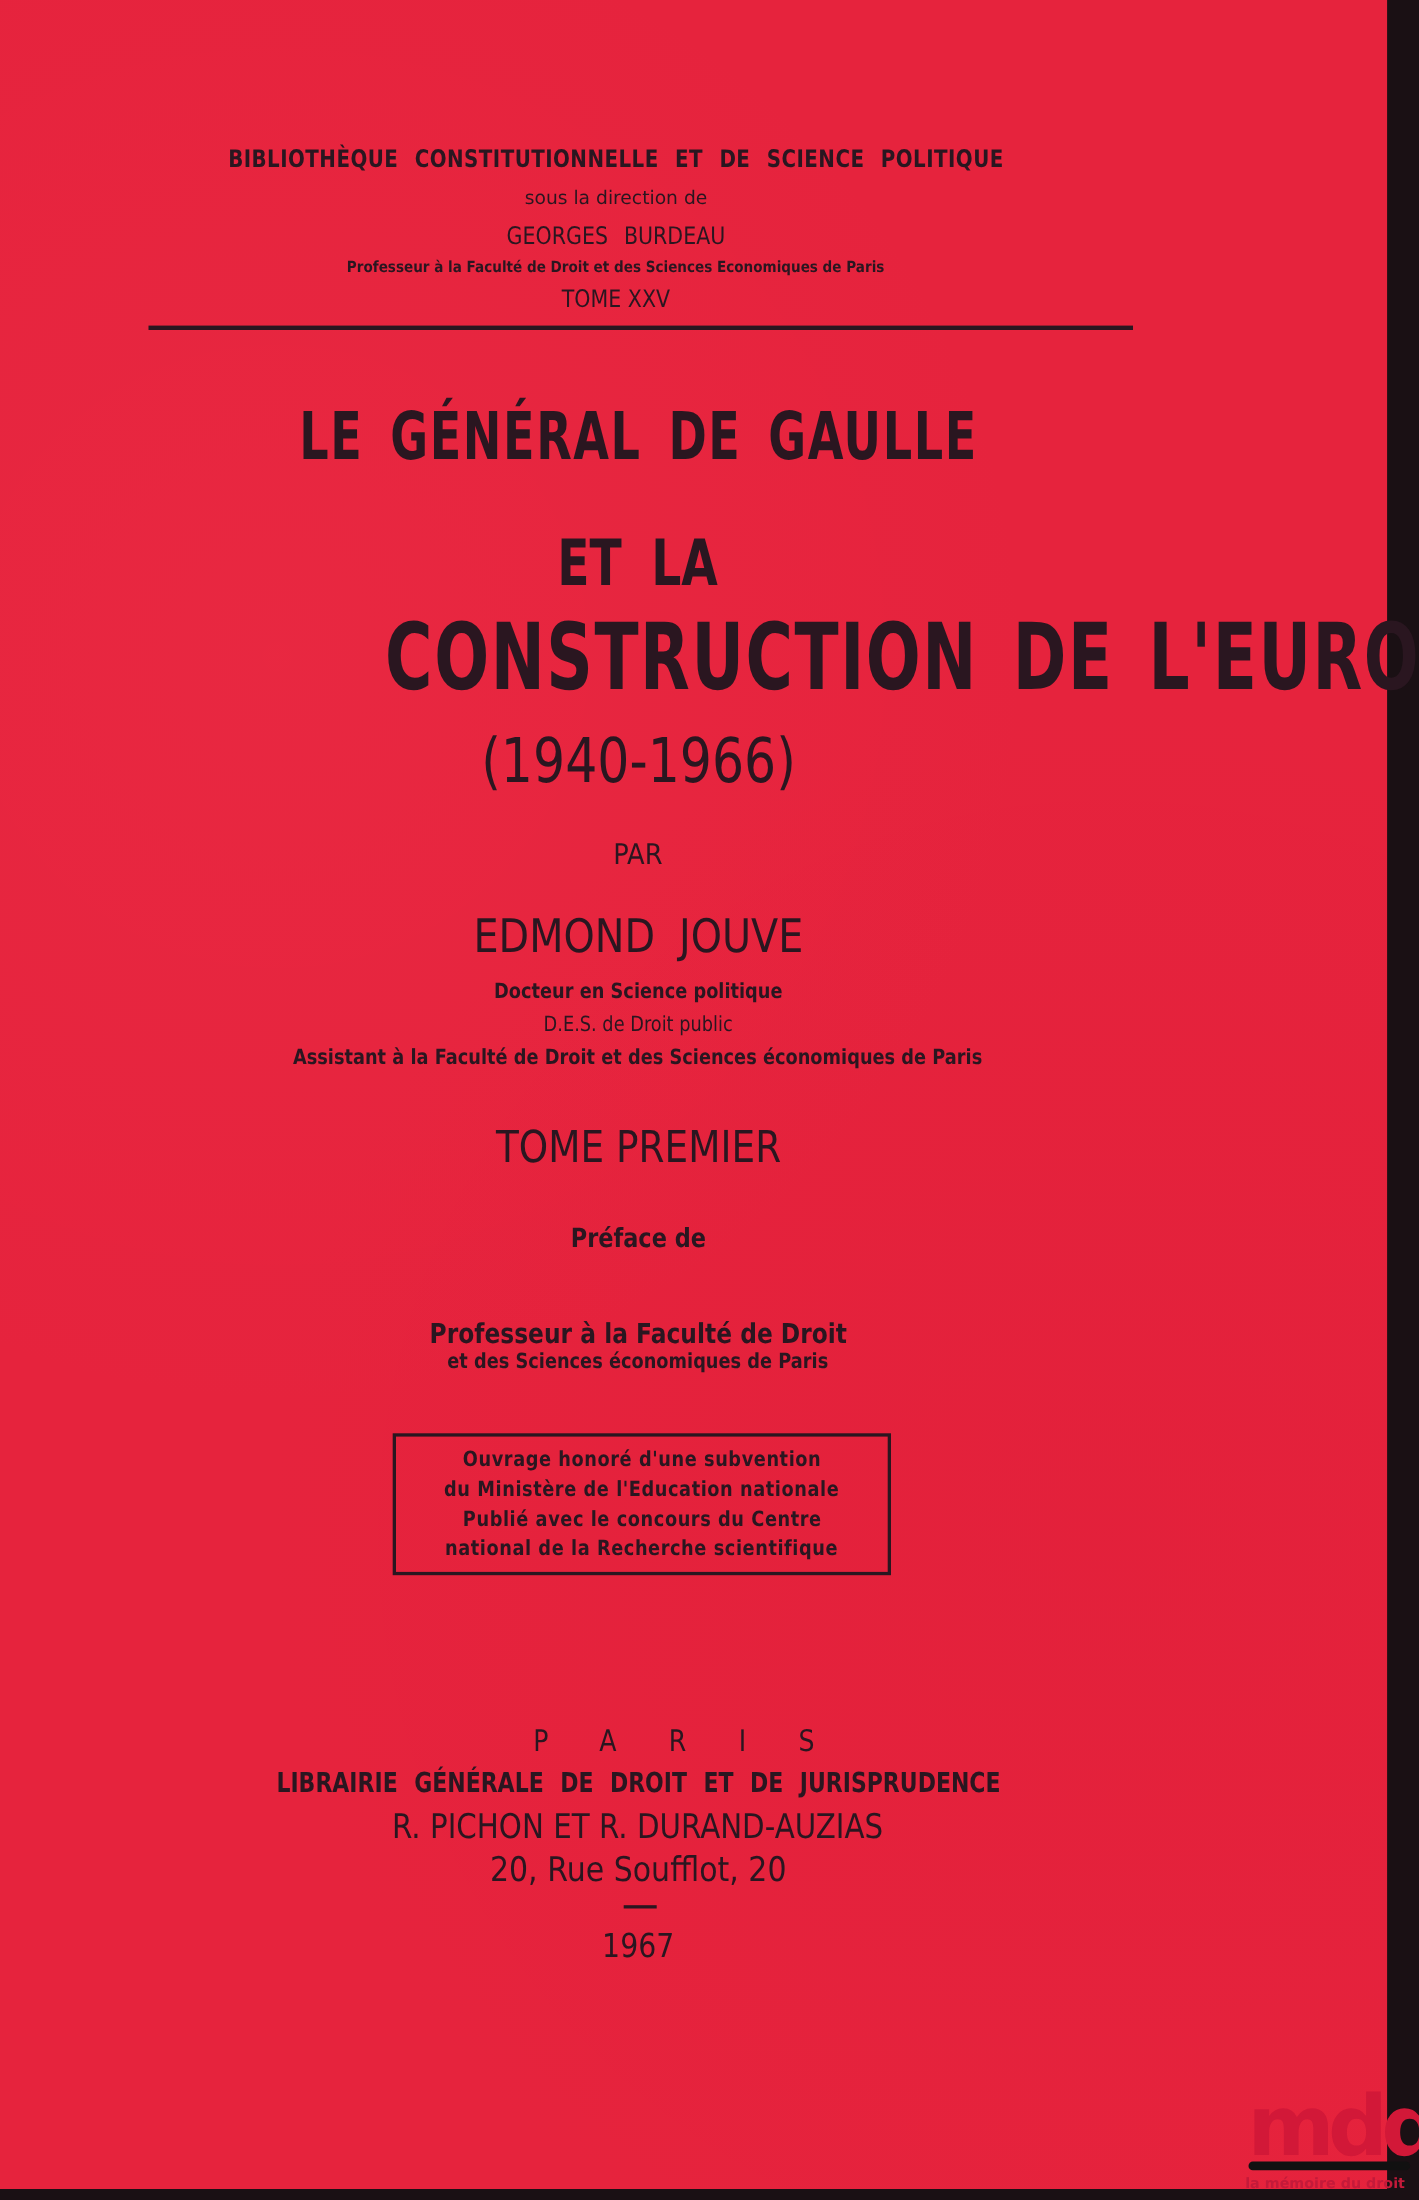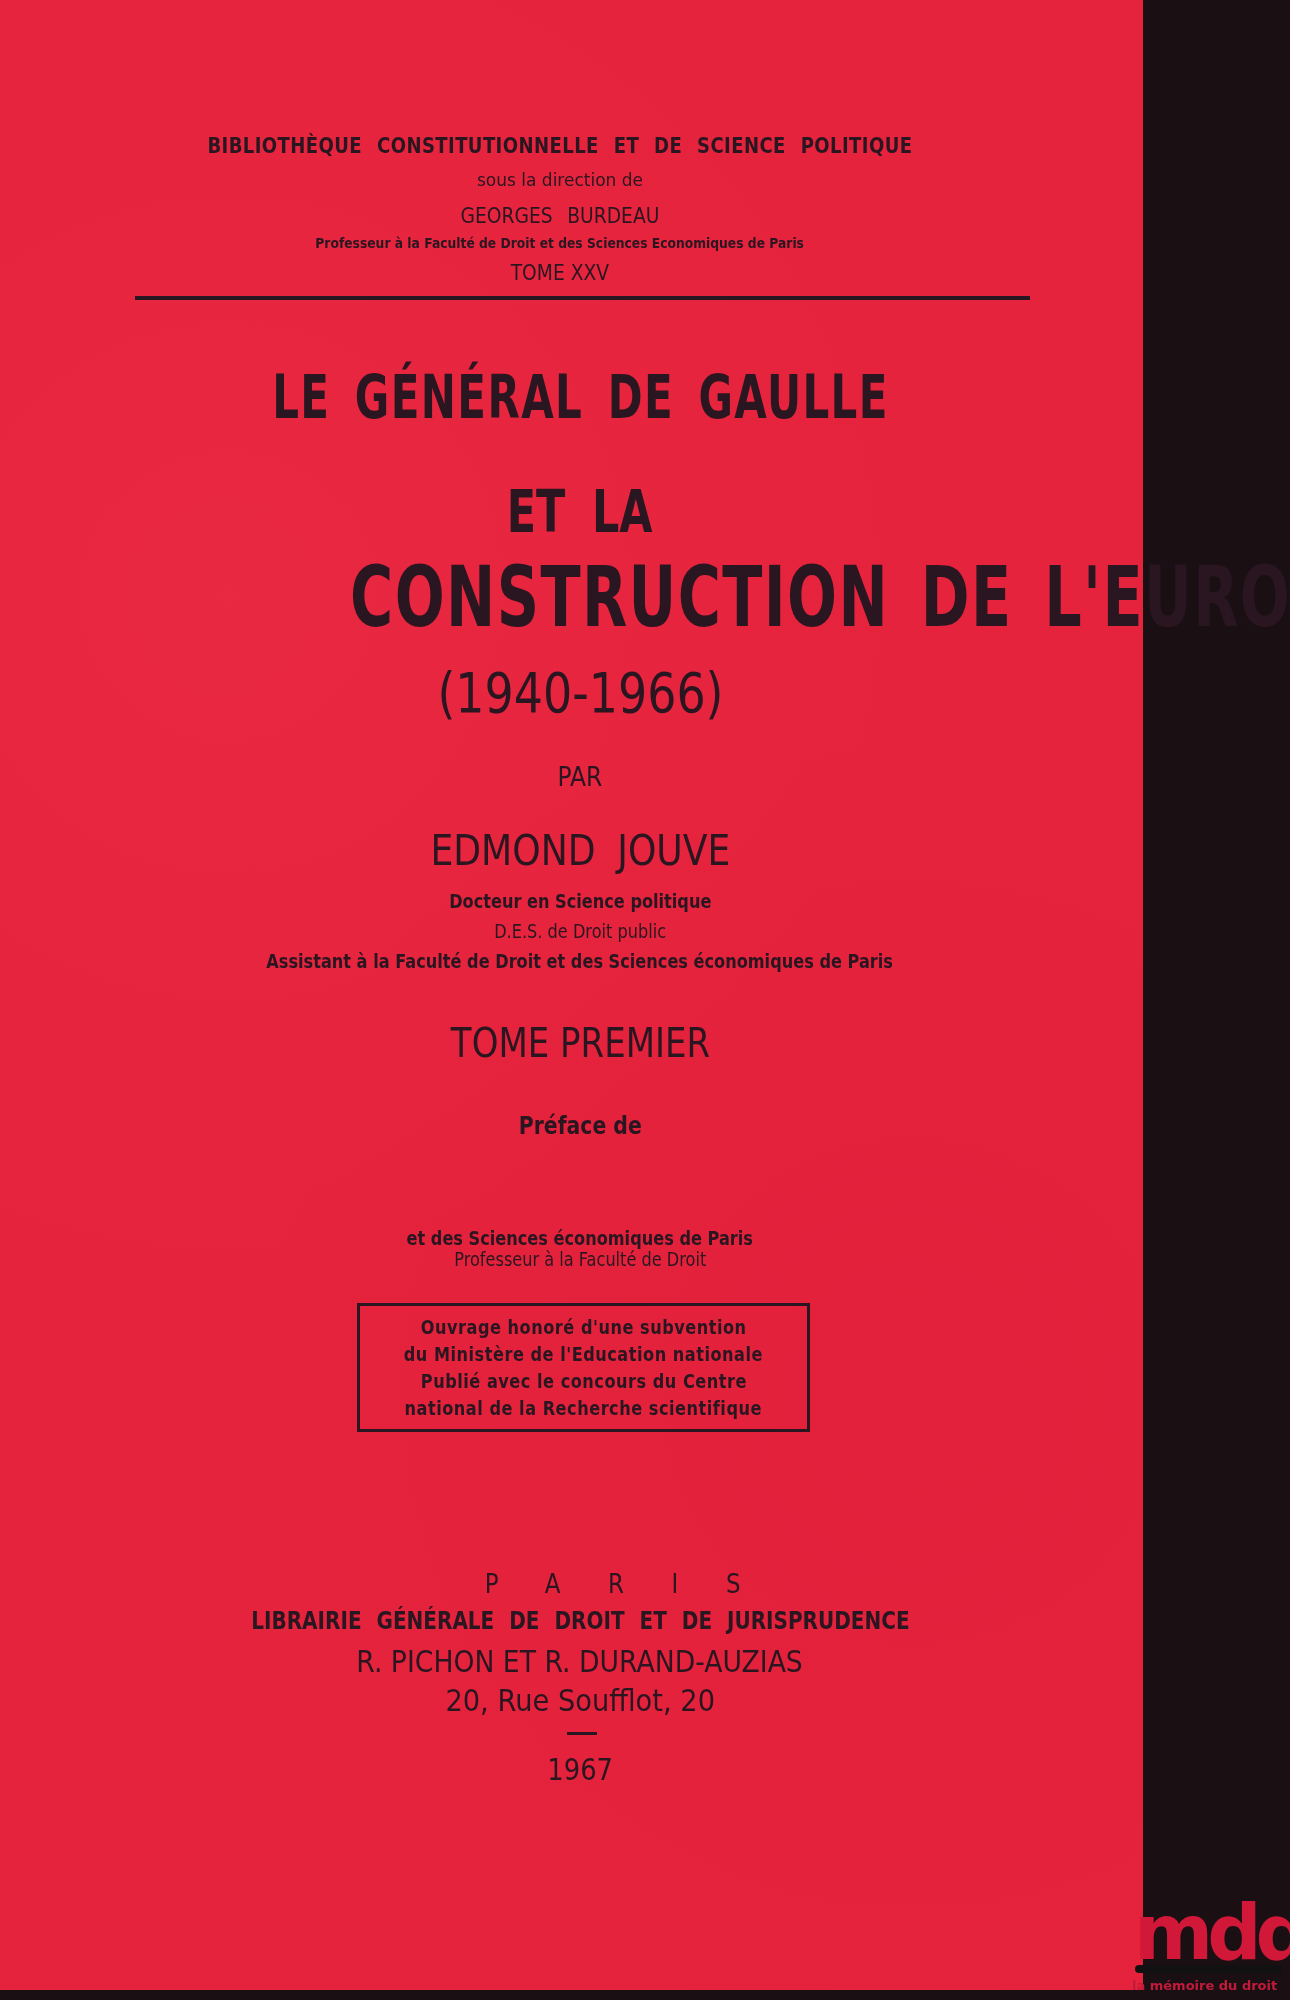--- a/index.html
+++ b/index.html
@@ -3,21 +3,21 @@
 <meta charset="utf-8">
 <style>
   html, body { margin: 0; padding: 0; }
   body {
     width: 1290px; height: 2000px; overflow: hidden;
     background: #1a1014;
     font-family: "DejaVu Sans", sans-serif;
   }
   .cover {
     position: absolute; left: 0; top: 0;
-    width: 1143px; height: 1990px;
+    width: 1261px; height: 1990px;
     background: #e6233d;
     background-image:
       radial-gradient(circle at 20% 30%, rgba(255,80,100,0.10), transparent 40%),
       radial-gradient(circle at 80% 70%, rgba(200,10,40,0.10), transparent 45%);
     color: #2a1620;
   }
   .line {
     position: absolute; left: 0; width: 100%;
     text-align: center; white-space: nowrap;
     color: #2a1620;
@@ -58,21 +58,21 @@
   .cred3 { top: 950px; left: 130px; width: 900px; font-size: 19px; font-weight: bold; }
   .cred1 .cond, .cred2 .cond, .cred3 .cond { transform: scaleX(0.85); }
 
   .tome1 { top: 1020px; left: 130px; width: 900px; font-size: 40px; }
   .tome1 .cond { transform: scaleX(0.85); }
 
   .preface { top: 1112px; left: 130px; width: 900px; font-size: 24px; font-weight: bold; }
   .preface .cond { transform: scaleX(0.85); }
   .prefacer { top: 1154px; left: 130px; width: 900px; font-size: 33px; word-spacing: 8px; }
   .prefacer .cond { transform: scaleX(0.88); }
-  .pcred1 { top: 1248px; left: 130px; width: 900px; font-size: 19px; font-weight: normal; }
+  .pcred1 { top: 1198px; left: 130px; width: 900px; font-size: 25px; font-weight: bold; }
   .pcred2 { top: 1227px; left: 130px; width: 900px; font-size: 19px; font-weight: bold; }
   .pcred1 .cond, .pcred2 .cond { transform: scaleX(0.85); }
 
   .notice {
     position: absolute; left: 357px; top: 1303px;
     width: 447px; height: 123px;
     border: 3px solid #2a1620;
   }
   .notice .nl {
     position: absolute; left: 0; width: 100%;

